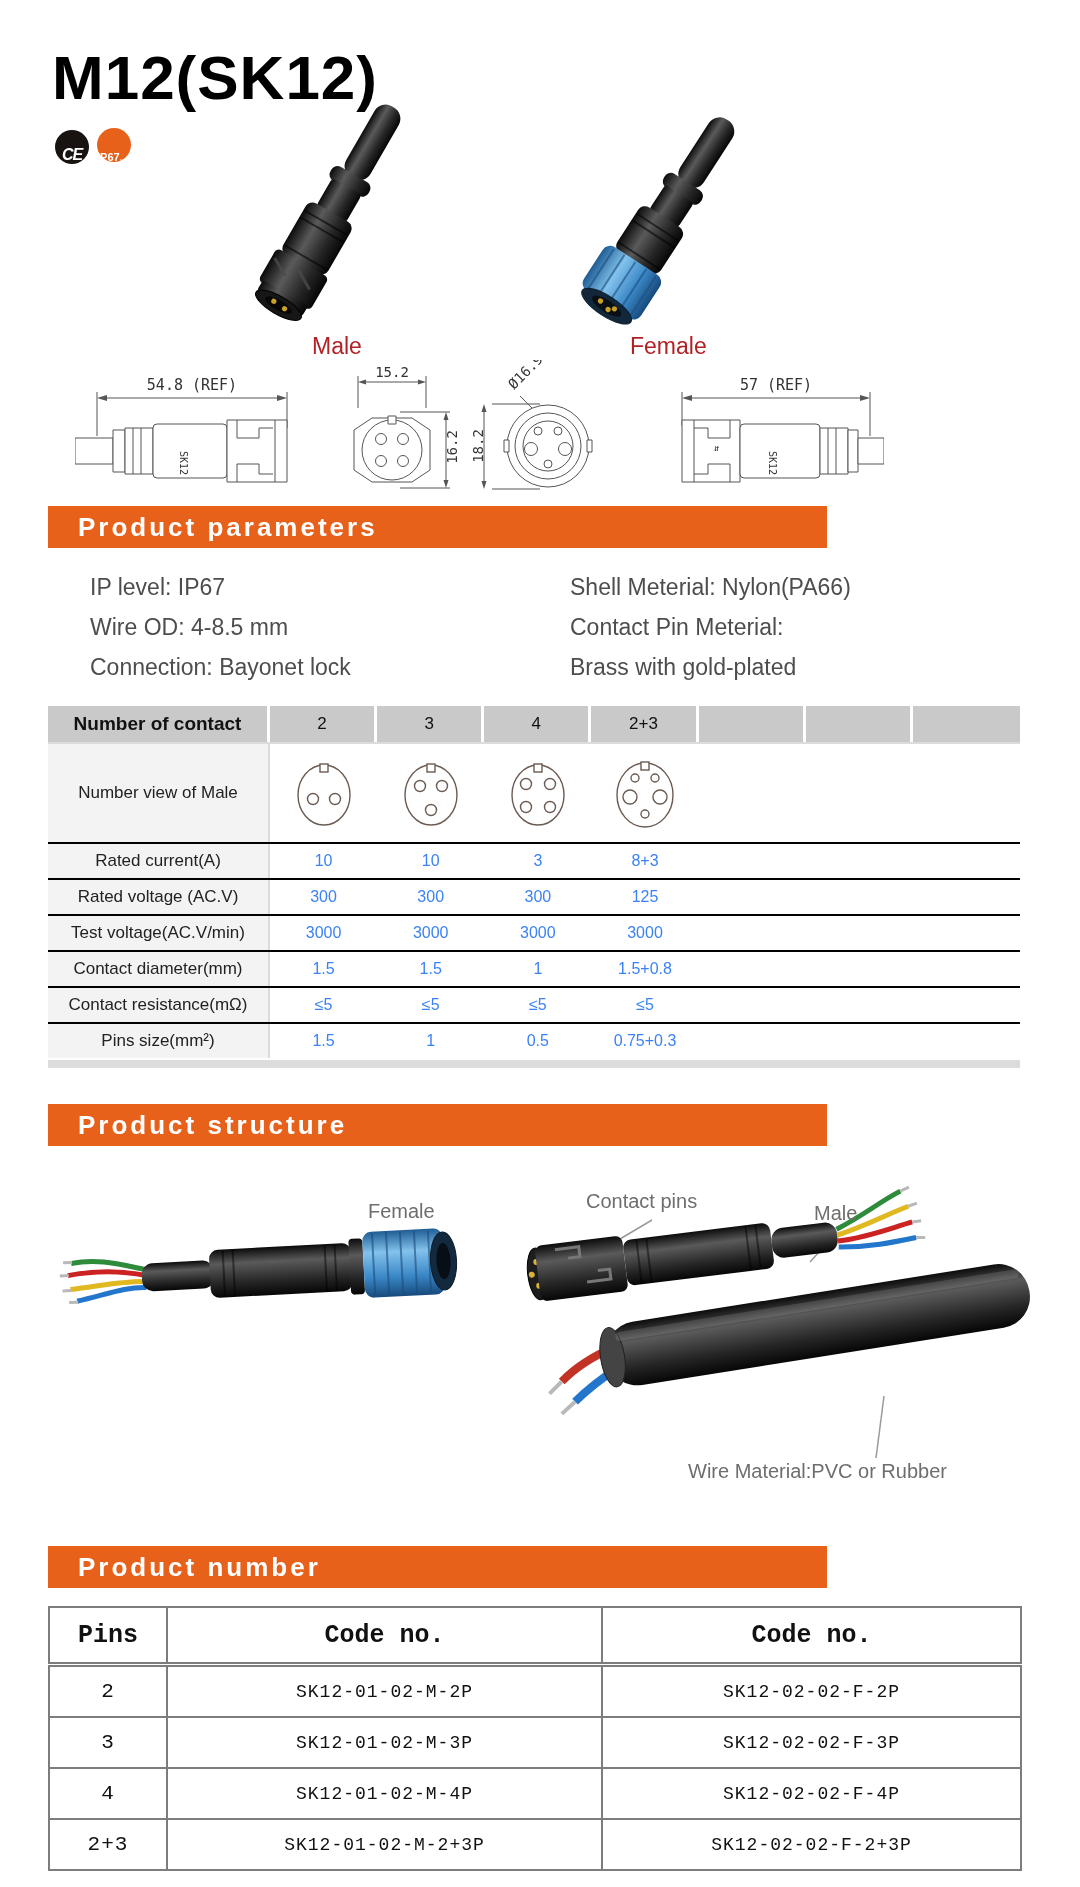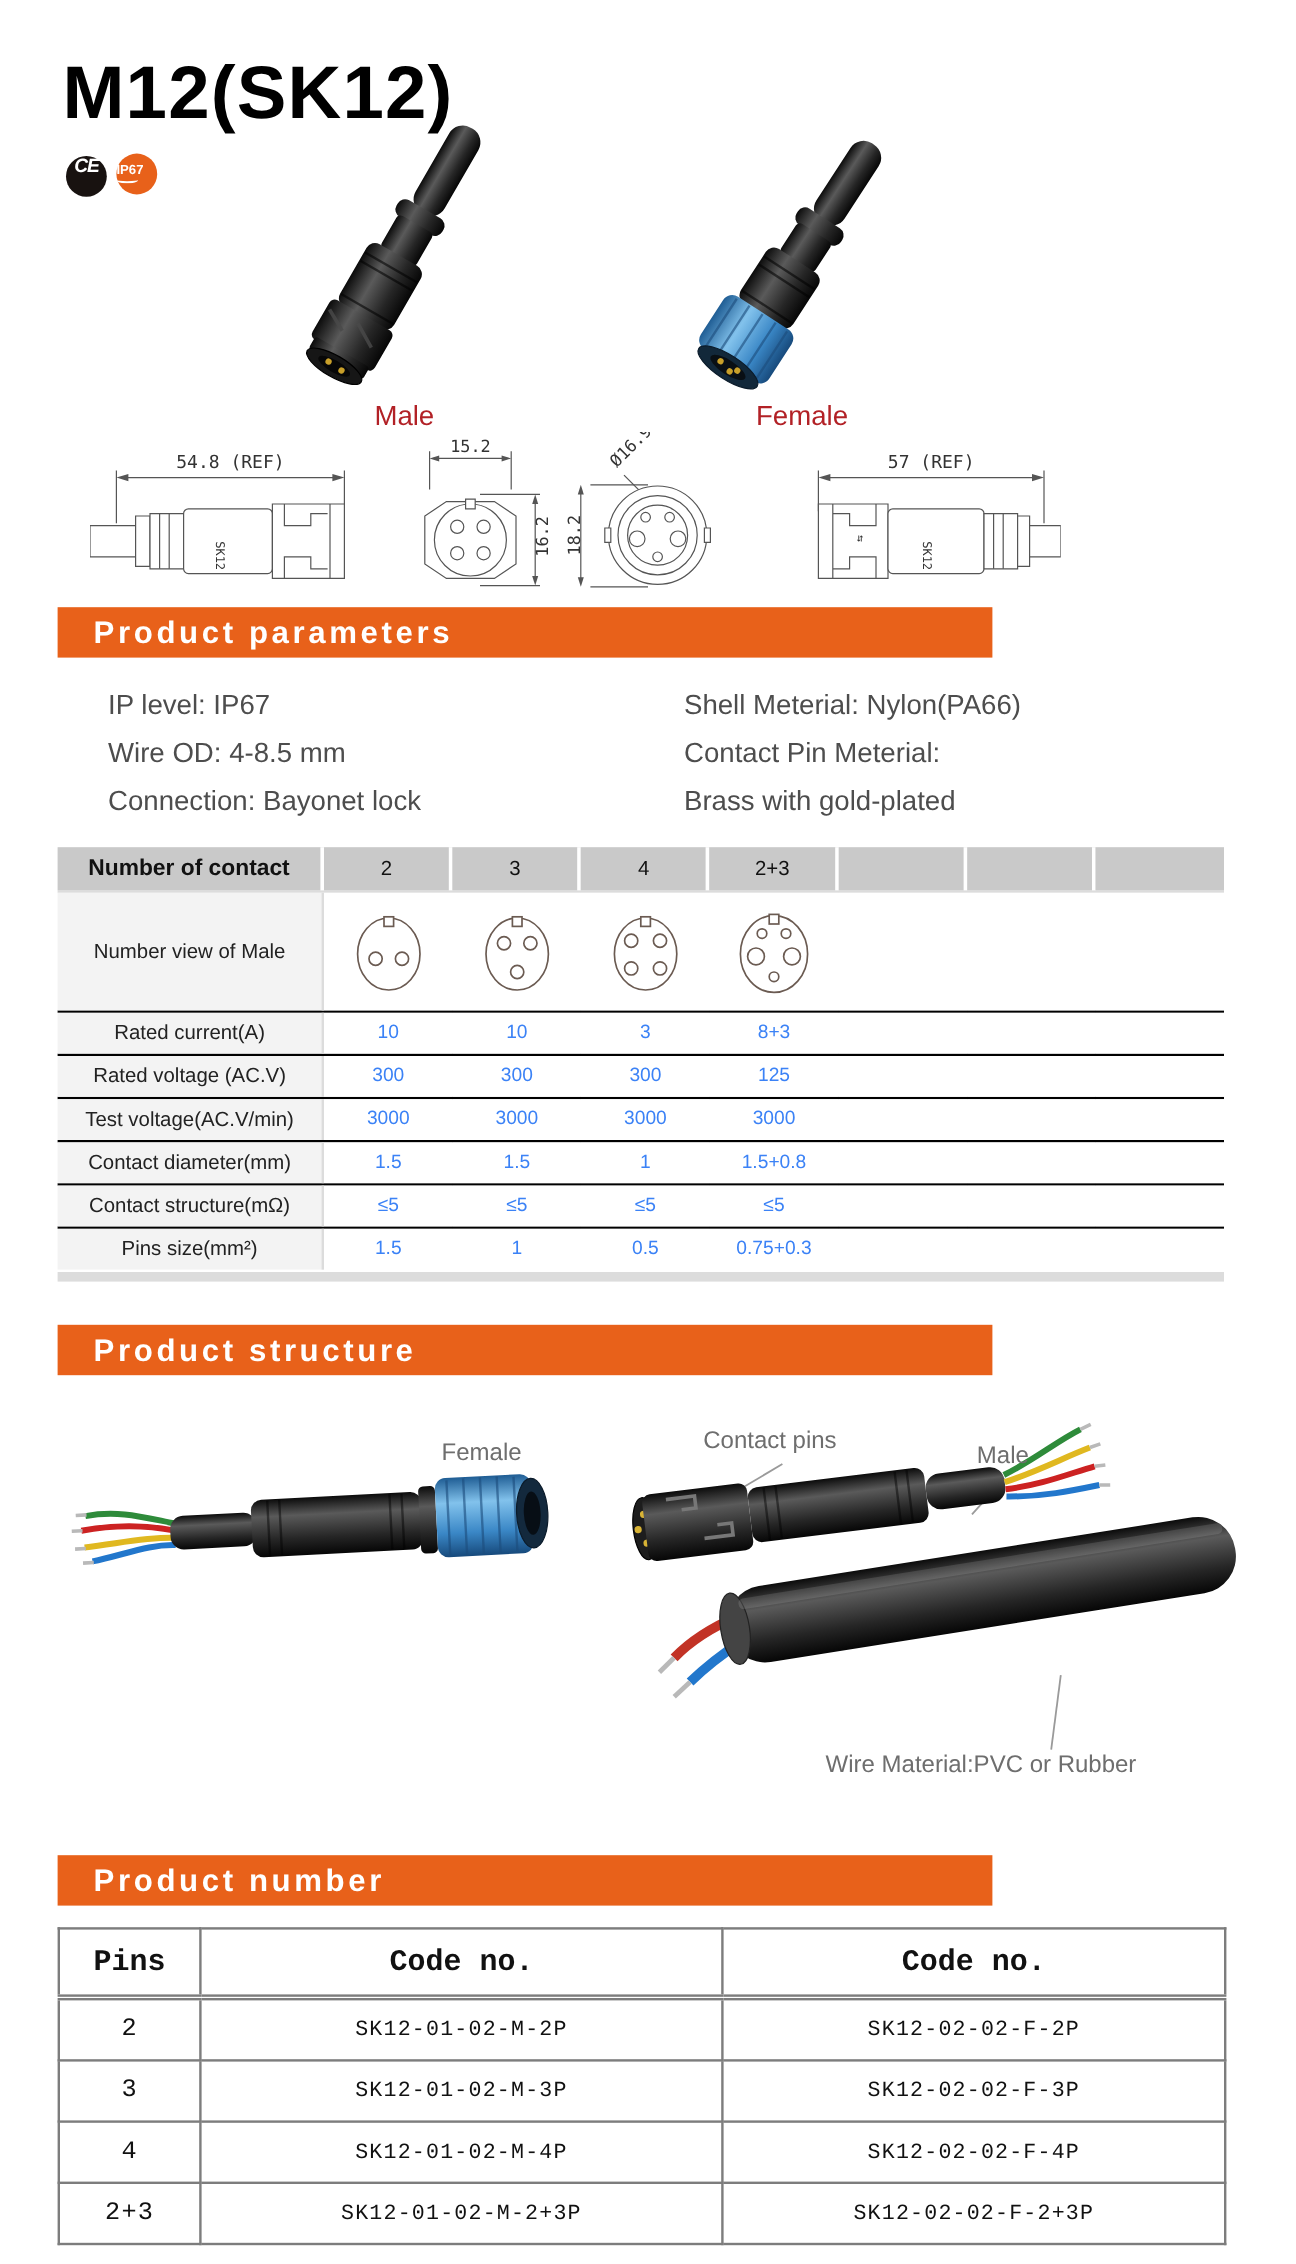--- a/index.html
+++ b/index.html
@@ -1,22 +1,22 @@
 <!DOCTYPE html>
 <html style="--accent: #E8611A; --label-red: #B22126;"><head>
 <meta charset="utf-8">
 <style>
   html,body{margin:0;padding:0;background:#fff;}
   body{width:1080px;height:1887px;position:relative;font-family:"Liberation Sans",sans-serif;color:#1a1a1a;overflow:hidden;}
   .abs{position:absolute;}
   
   .title{left:52px;top:42px;font-size:62px;font-weight:bold;letter-spacing:1px;color:#000000;}
-  .badge{width:34px;height:34px;border-radius:50%;display:flex;align-items:flex-start;justify-content:center;color:#fff;font-weight:bold;}
+  .badge{width:34px;height:34px;border-radius:50%;display:flex;align-items:flex-end;justify-content:center;color:#fff;font-weight:bold;}
   .badge.ce{left:55px;top:130px;background:#181210;font-size:16px;font-style:italic;letter-spacing:-1px;}
-  .badge.ip{left:97px;top:128px;background:var(--accent);font-size:11px;flex-direction:column;line-height:10px;}
+  .badge.ip{left:97px;top:128px;background:var(--accent);font-size:11px;flex-direction:row;line-height:10px;}
   .badge.ip .wave{width:18px;height:4px;border-radius:50%;border-bottom:2px solid #fff;}
   
   .photo-label{font-size:23px;color:var(--label-red);}
   
   .section-bar{left:48px;width:779px;height:42px;background:var(--accent);color:#fff;display:flex;align-items:center;padding-left:30px;box-sizing:border-box;font-size:26px;font-weight:bold;letter-spacing:3px;}
   
   .param-line{font-size:23px;color:#4d4d4d;}
   
   .ptable{left:48px;top:706px;width:972px;}
   .prow{display:grid;grid-template-columns:222px repeat(7,1fr);align-items:stretch;}
@@ -290,21 +290,21 @@
     <div class="pl">Contact diameter(mm)</div>
     <div class="pd">1.5</div>
     <div class="pd">1.5</div>
     <div class="pd">1</div>
     <div class="pd">1.5+0.8</div>
     <div class="pd"></div>
       <div class="pd"></div>
       <div class="pd"></div>
   </div>
   <div class="prow rdata">
-    <div class="pl">Contact structure(mΩ)</div>
+    <div class="pl">Contact resistance(mΩ)</div>
     <div class="pd">≤5</div>
     <div class="pd">≤5</div>
     <div class="pd">≤5</div>
     <div class="pd">≤5</div>
     <div class="pd"></div>
       <div class="pd"></div>
       <div class="pd"></div>
   </div>
   <div class="prow rdata">
     <div class="pl">Pins size(mm²)</div>

